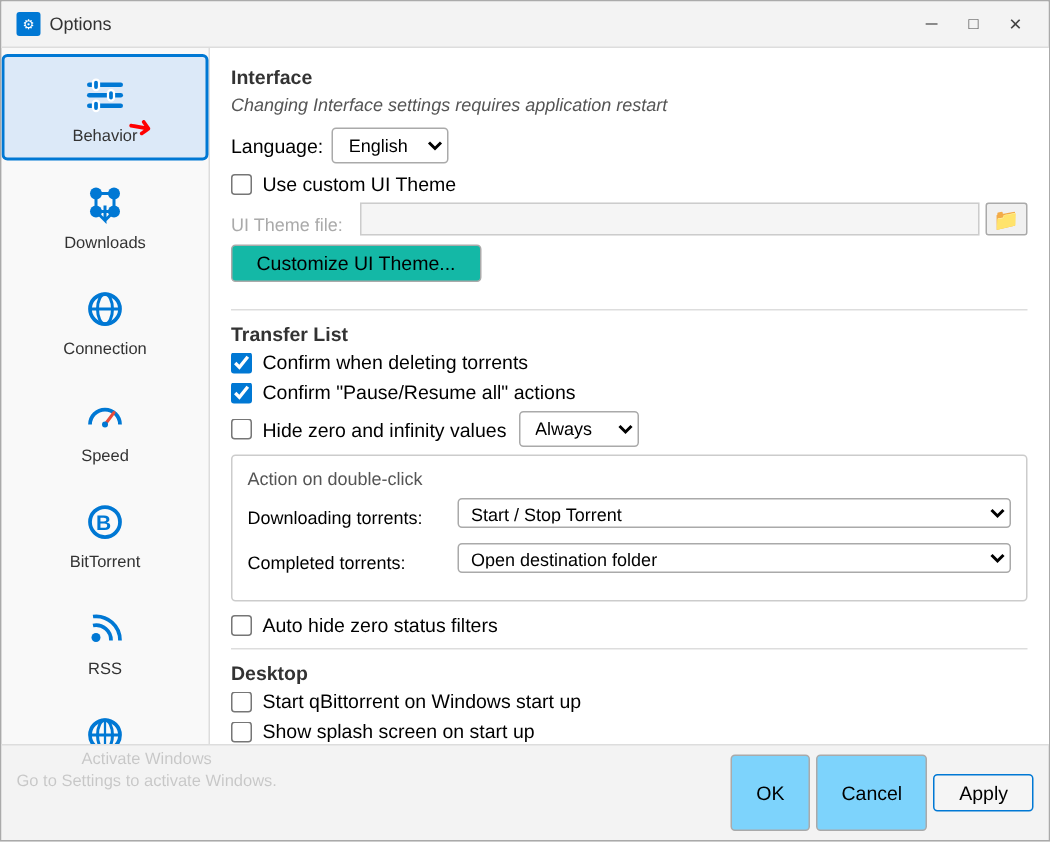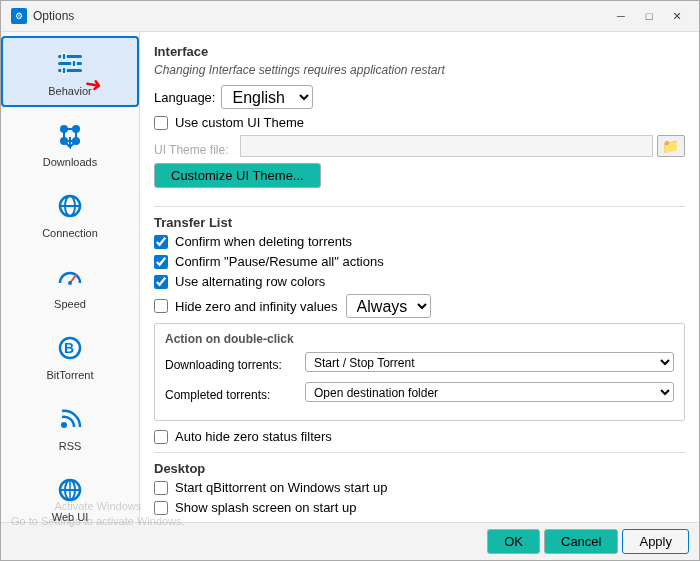--- a/index.html
+++ b/index.html
@@ -105,21 +105,21 @@
       display: flex;
       align-items: center;
       margin-bottom: 6px;
     }
     .row label {
       margin-right: 6px;
       font-size: 13px;
     }
     select {
       padding: 2px 6px;
-      font-size: 16px;
+      font-size: 12px;
       border: 1px solid #aaa;
       border-radius: 3px;
       background: #fff;
       height: 24px;
       cursor: pointer;
     }
     .checkbox-row {
       display: flex;
       align-items: center;
       margin-bottom: 5px;
@@ -181,21 +181,20 @@
       border: 1px solid #ccc;
       border-radius: 3px;
       padding: 8px 10px;
       margin-bottom: 8px;
       margin-top: 4px;
     }
     .group-box-title {
       font-size: 12px;
       color: #555;
       margin-bottom: 6px;
-      font-weight: bold;
     }
     .dropdown-row {
       display: flex;
       align-items: flex-end;
       margin-bottom: 10px;
       font-size: 12px;
     }
     .dropdown-label {
       min-width: 140px;
       font-size: 12px;
@@ -212,24 +211,24 @@
     .footer {
       border-top: 1px solid #ddd;
       background: #f3f3f3;
       padding: 6px 10px;
       display: flex;
       justify-content: flex-end;
       align-items: center;
       gap: 4px;
     }
     .btn {
-      padding: 4px 16px;
-      font-size: 13px;
-      border: 1px solid #aaa;
-      background: #14b8a6;
+      padding: 17px 16px;
+      font-size: 13px;
+      border: 1px solid #aaa;
+      background: #7dd3fc;
       border-radius: 3px;
       cursor: pointer;
     }
     .btn-apply {
       padding: 4px 16px;
       font-size: 13px;
       border: 1px solid #0078d4;
       background: #f5f5f5;
       border-radius: 3px;
       cursor: pointer;
@@ -411,24 +410,20 @@
           <div class="checkbox-row">
             <input type="checkbox" checked="" style="">
             <span>Confirm when deleting torrents</span>
           </div>
 
           <div class="checkbox-row">
             <input type="checkbox" checked="" style="">
             <span>Confirm "Pause/Resume all" actions</span>
           </div>
 
-          <div class="checkbox-row">
-            <input type="checkbox" checked="" style="">
-            <span>Use alternating row colors</span>
-          </div>
 
           <div class="checkbox-row">
             <input type="checkbox" style="">
             <span style="margin-right:8px;">Hide zero and infinity values</span>
             <select style="min-width:80px;">
               <option>Always</option>
               <option>Never</option>
             </select>
           </div>
 

